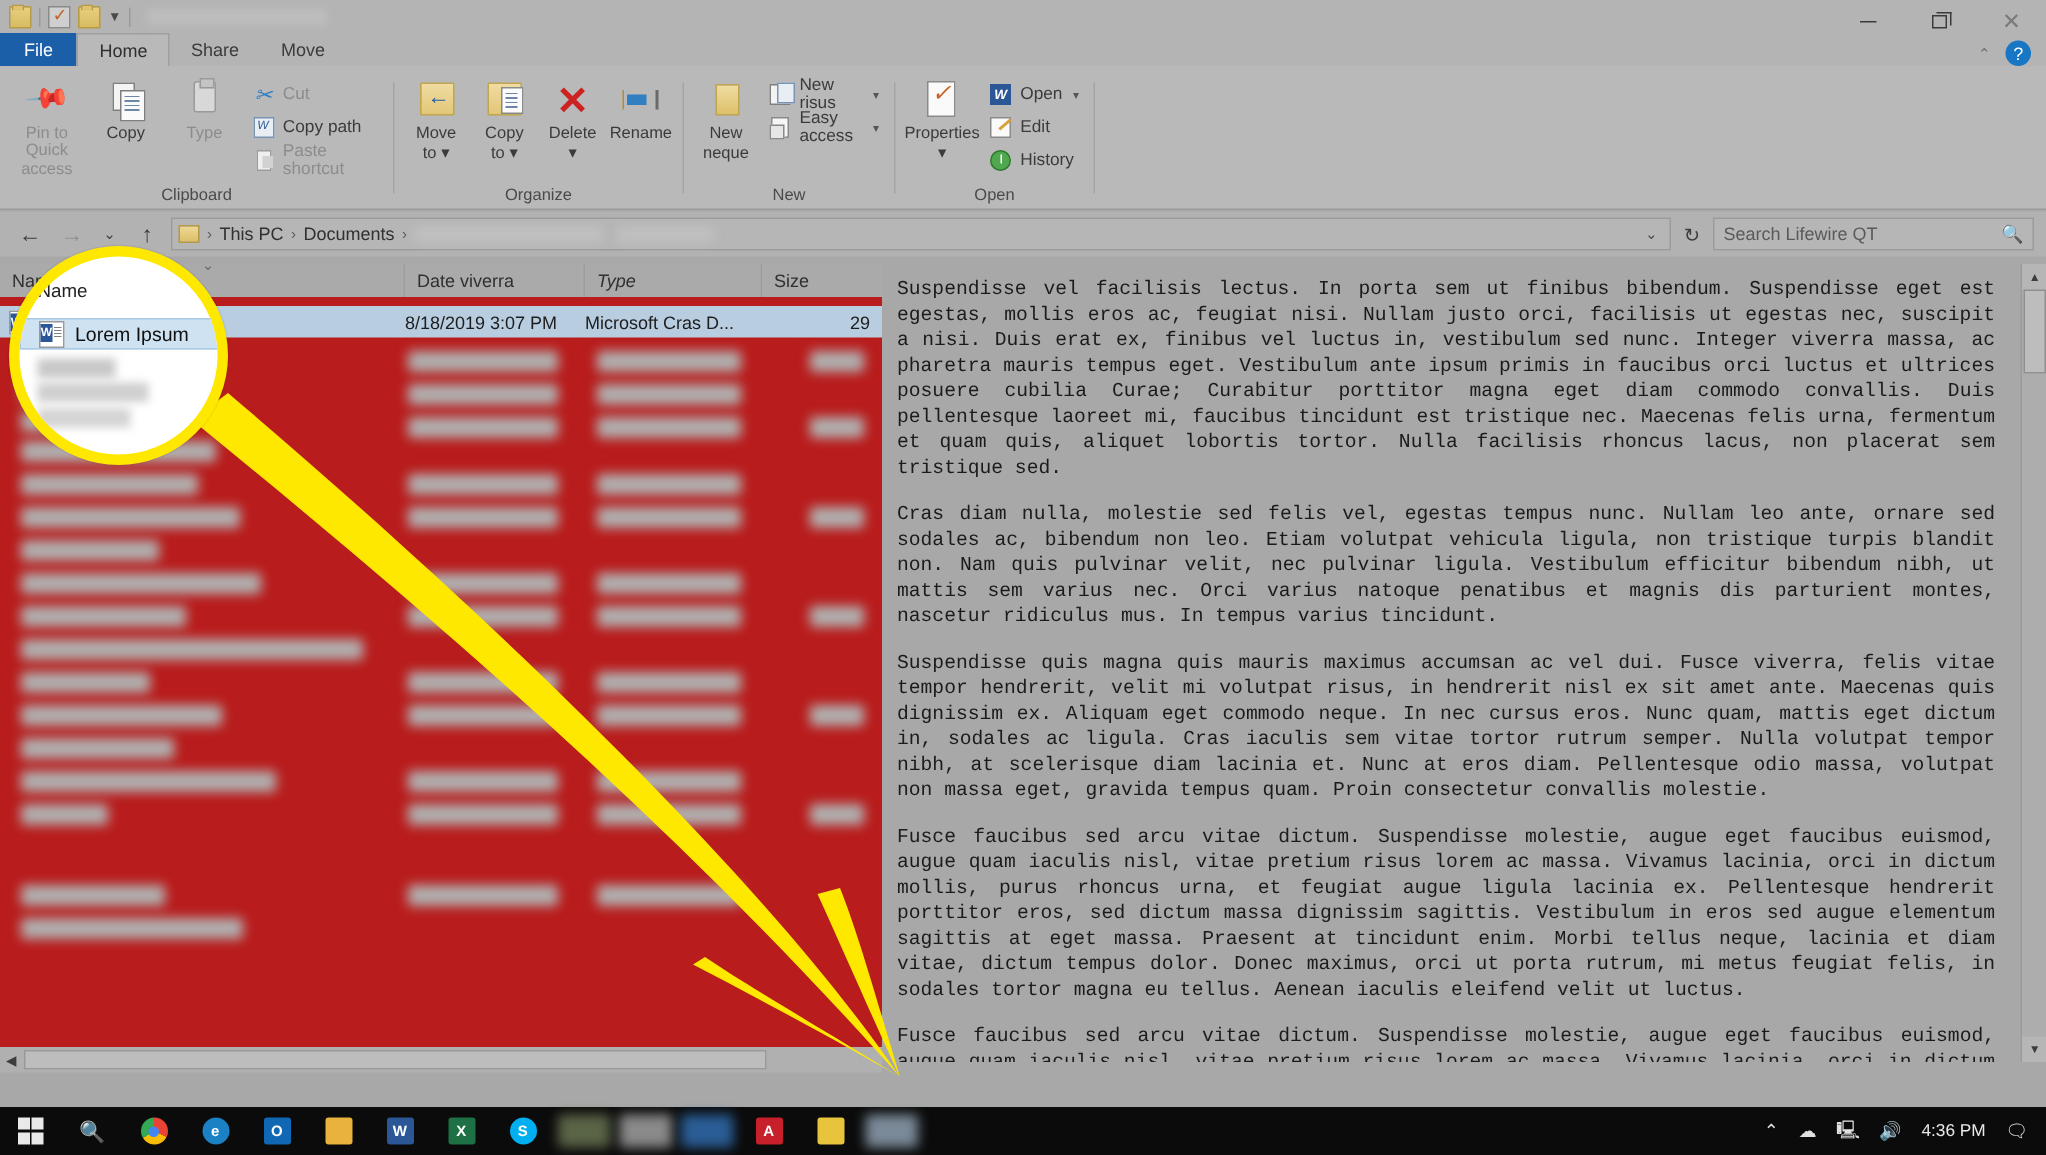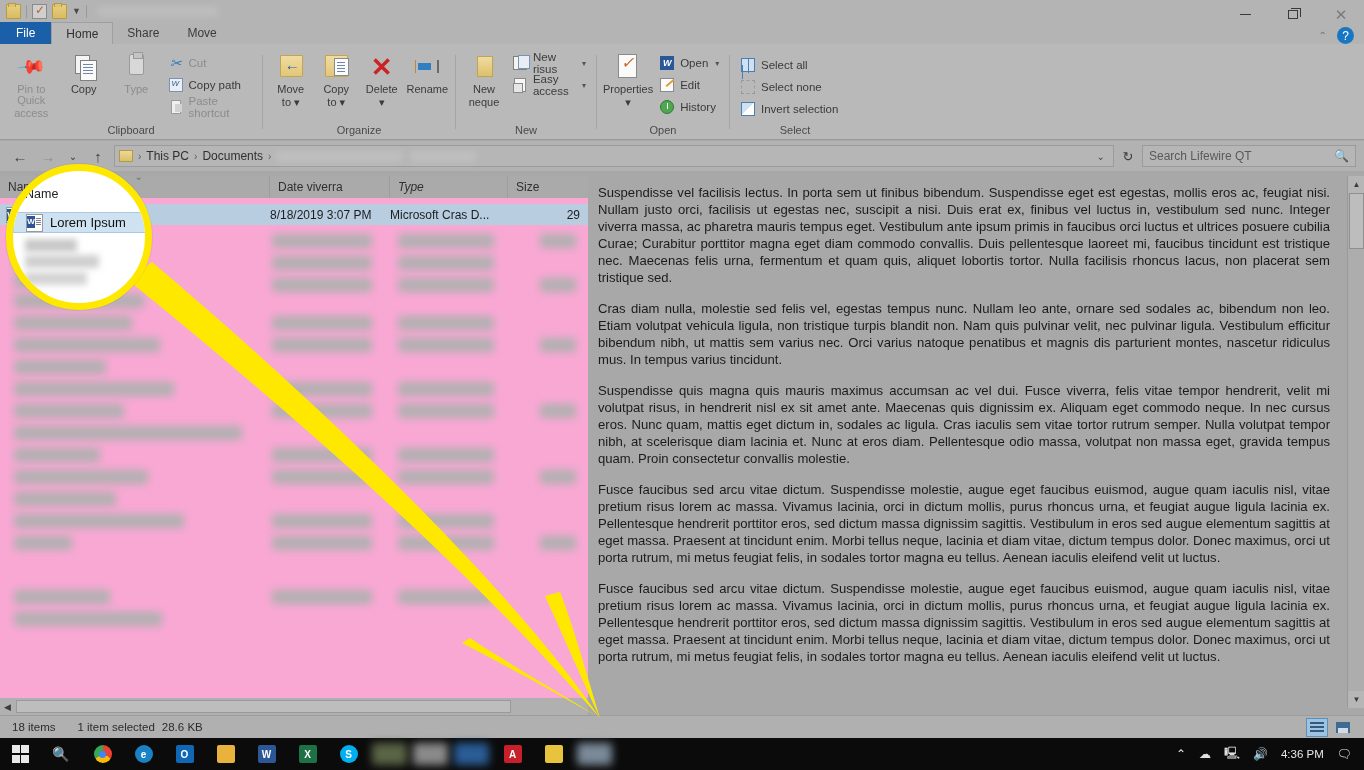--- a/index.html
+++ b/index.html
@@ -140,21 +140,21 @@
   }
   .col { height:22px; display:flex; align-items:center; padding-left:8px;
          border-right:1px solid #9d9d9d; position:relative; }
   .col.sorted::after { content:"⌄"; position:absolute; left:50%; top:-5px; font-size:10px; color:#6d6d6d; }
   .c-name { width:270px; }
   .c-date { width:120px; }
   .c-type { width:118px;font-style:italic; }
   .c-size { width:78px; border-right:none; }
 
   
-  .file-pane { position:absolute; left:0; top:198px; width:588px; height:500px; background:#f9a8d4; overflow:hidden; }
+  .file-pane { position:absolute; left:0; top:198px; width:588px; height:500px; background:#b91c1c; overflow:hidden; }
   .file-row {
     position:absolute; left:0; top:6px; width:588px; height:21px;
     background:#b8cde0; display:flex; align-items:center; font-size:12px; color:#1d1d1d;
   }
   .fr-name { width:270px; display:flex; align-items:center; gap:6px; padding-left:6px; }
   .word-ico { width:15px; height:16px; background:#fff; border:1px solid #9a9a9a; position:relative; flex:none;}
   .word-ico::before{content:"W";position:absolute;left:0;top:1px;width:8px;height:12px;background:#2b5797;color:#fff;font-size:8px;
      display:flex;align-items:center;justify-content:center;font-weight:bold;}
   .word-ico::after{content:"";position:absolute;right:1px;top:3px;width:5px;height:8px;
      background:repeating-linear-gradient(#7f7f7f 0 1px,transparent 1px 2px);}
@@ -162,21 +162,21 @@
   .fr-type { width:118px; }
   .fr-size { width:78px; text-align:right; padding-right:6px; }
   .blur-block { position:absolute; background:#b0b0b0; filter:blur(4px); border-radius:2px; }
 
   
   .preview {
     position:absolute; left:589px; top:176px; width:775px; height:532px;
     background:#a8a8a8; overflow:hidden; padding:8px 34px 0 9px;
   }
   .preview p {
-    font-family:Liberation Sans, sans-serif;
+    font-family:Liberation Mono, monospace;
     font-size:13.1px; line-height:17px; color:#1b1b1b;
     text-align:justify; margin-bottom:14px;
   }
   .pv-scroll { position:absolute; right:0; top:0; width:17px; height:532px; background:#adadad; border-left:1px solid #9a9a9a;}
   .pv-arrow { width:17px; height:17px; display:flex; align-items:center; justify-content:center; font-size:8px; color:#3c3c3c; background:#b6b6b6;}
   .pv-arrow.bottom { position:absolute; bottom:0; }
   .pv-thumb { position:absolute; top:17px; left:1px; width:15px; height:56px; background:#bdbdbd; border:1px solid #8f8f8f;}
 
   
   .h-scroll { position:absolute; left:0; top:698px; width:588px; height:17px; background:#b0b0b0; display:flex; align-items:center;}
@@ -409,45 +409,20 @@
                 <i class="ic-hist"></i>
               </span>
             <span>History</span>
           </div>
         </div>
       </div>
       <div class="grp-label">Open</div>
     </div>
     <div class="grp-div"></div>
 
-    <div class="grp" style="width:130px">
-      <div class="grp-items">
-        <div class="sm-col" style="padding-top:6px">
-          <div class="sm-btn">
-            <span class="sm-ico">
-                <i class="ic-selall"></i>
-              </span>
-            <span>Select all</span>
-          </div>
-          <div class="sm-btn">
-            <span class="sm-ico">
-                <i class="ic-selnone"></i>
-              </span>
-            <span>Select none</span>
-          </div>
-          <div class="sm-btn">
-            <span class="sm-ico">
-                <i class="ic-selinv"></i>
-              </span>
-            <span>Invert selection</span>
-          </div>
-        </div>
-      </div>
-      <div class="grp-label">Select</div>
-    </div>
   </div>
 
   <div class="addr-bar">
     <div class="nav-btn">←</div>
     <div class="nav-btn dim">→</div>
     <div class="nav-btn small">⌄</div>
     <div class="nav-btn">↑</div>
     <div class="crumb-box">
       <span class="crumb-folder"></span>
       <span class="crumb-sep">›</span>
@@ -548,35 +523,20 @@
       <div class="pv-thumb"></div>
       <div class="pv-arrow bottom">▼</div>
     </div>
   </div>
 
   <div class="h-scroll">
     <div class="hs-arrow">◀</div>
     <div class="hs-thumb"></div>
   </div>
 
-  <div class="status">
-    <span>18 items</span>
-    <span style="display:flex;gap:7px">
-      <span>1 item selected</span>
-      <span>28.6 KB</span>
-    </span>
-    <div class="status-right">
-      <div class="view-btn active">
-          <i class="vb-details"></i>
-        </div>
-      <div class="view-btn">
-          <i class="vb-icons"></i>
-        </div>
-    </div>
-  </div>
 
   <div class="taskbar">
     <div class="tb-item">
       <span class="win-logo">
           <i></i>
           <i></i>
           <i></i>
           <i></i>
         </span>
     </div>

